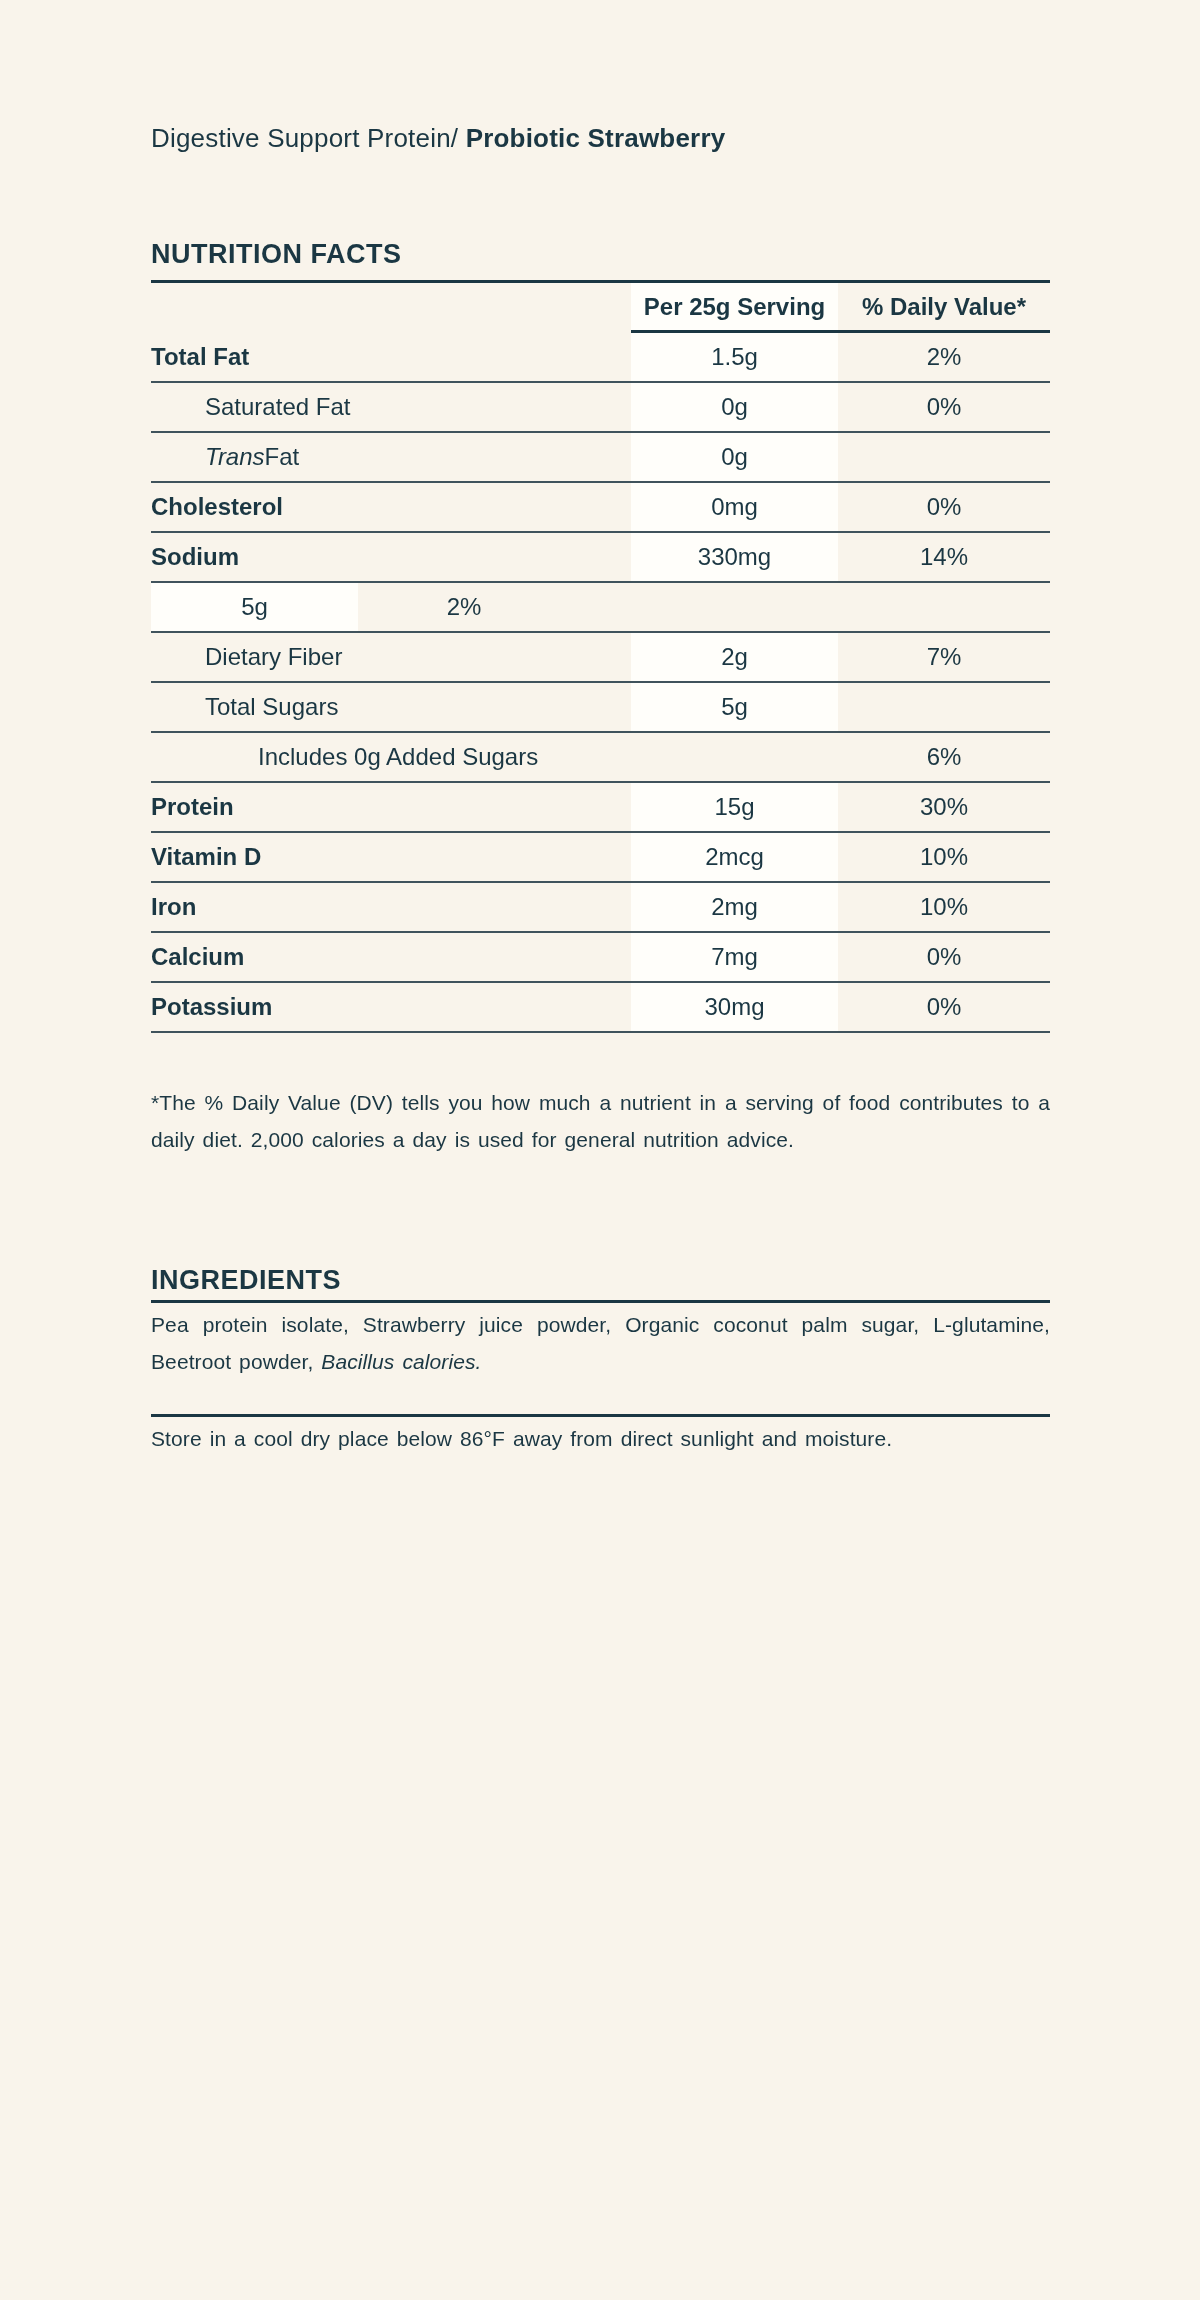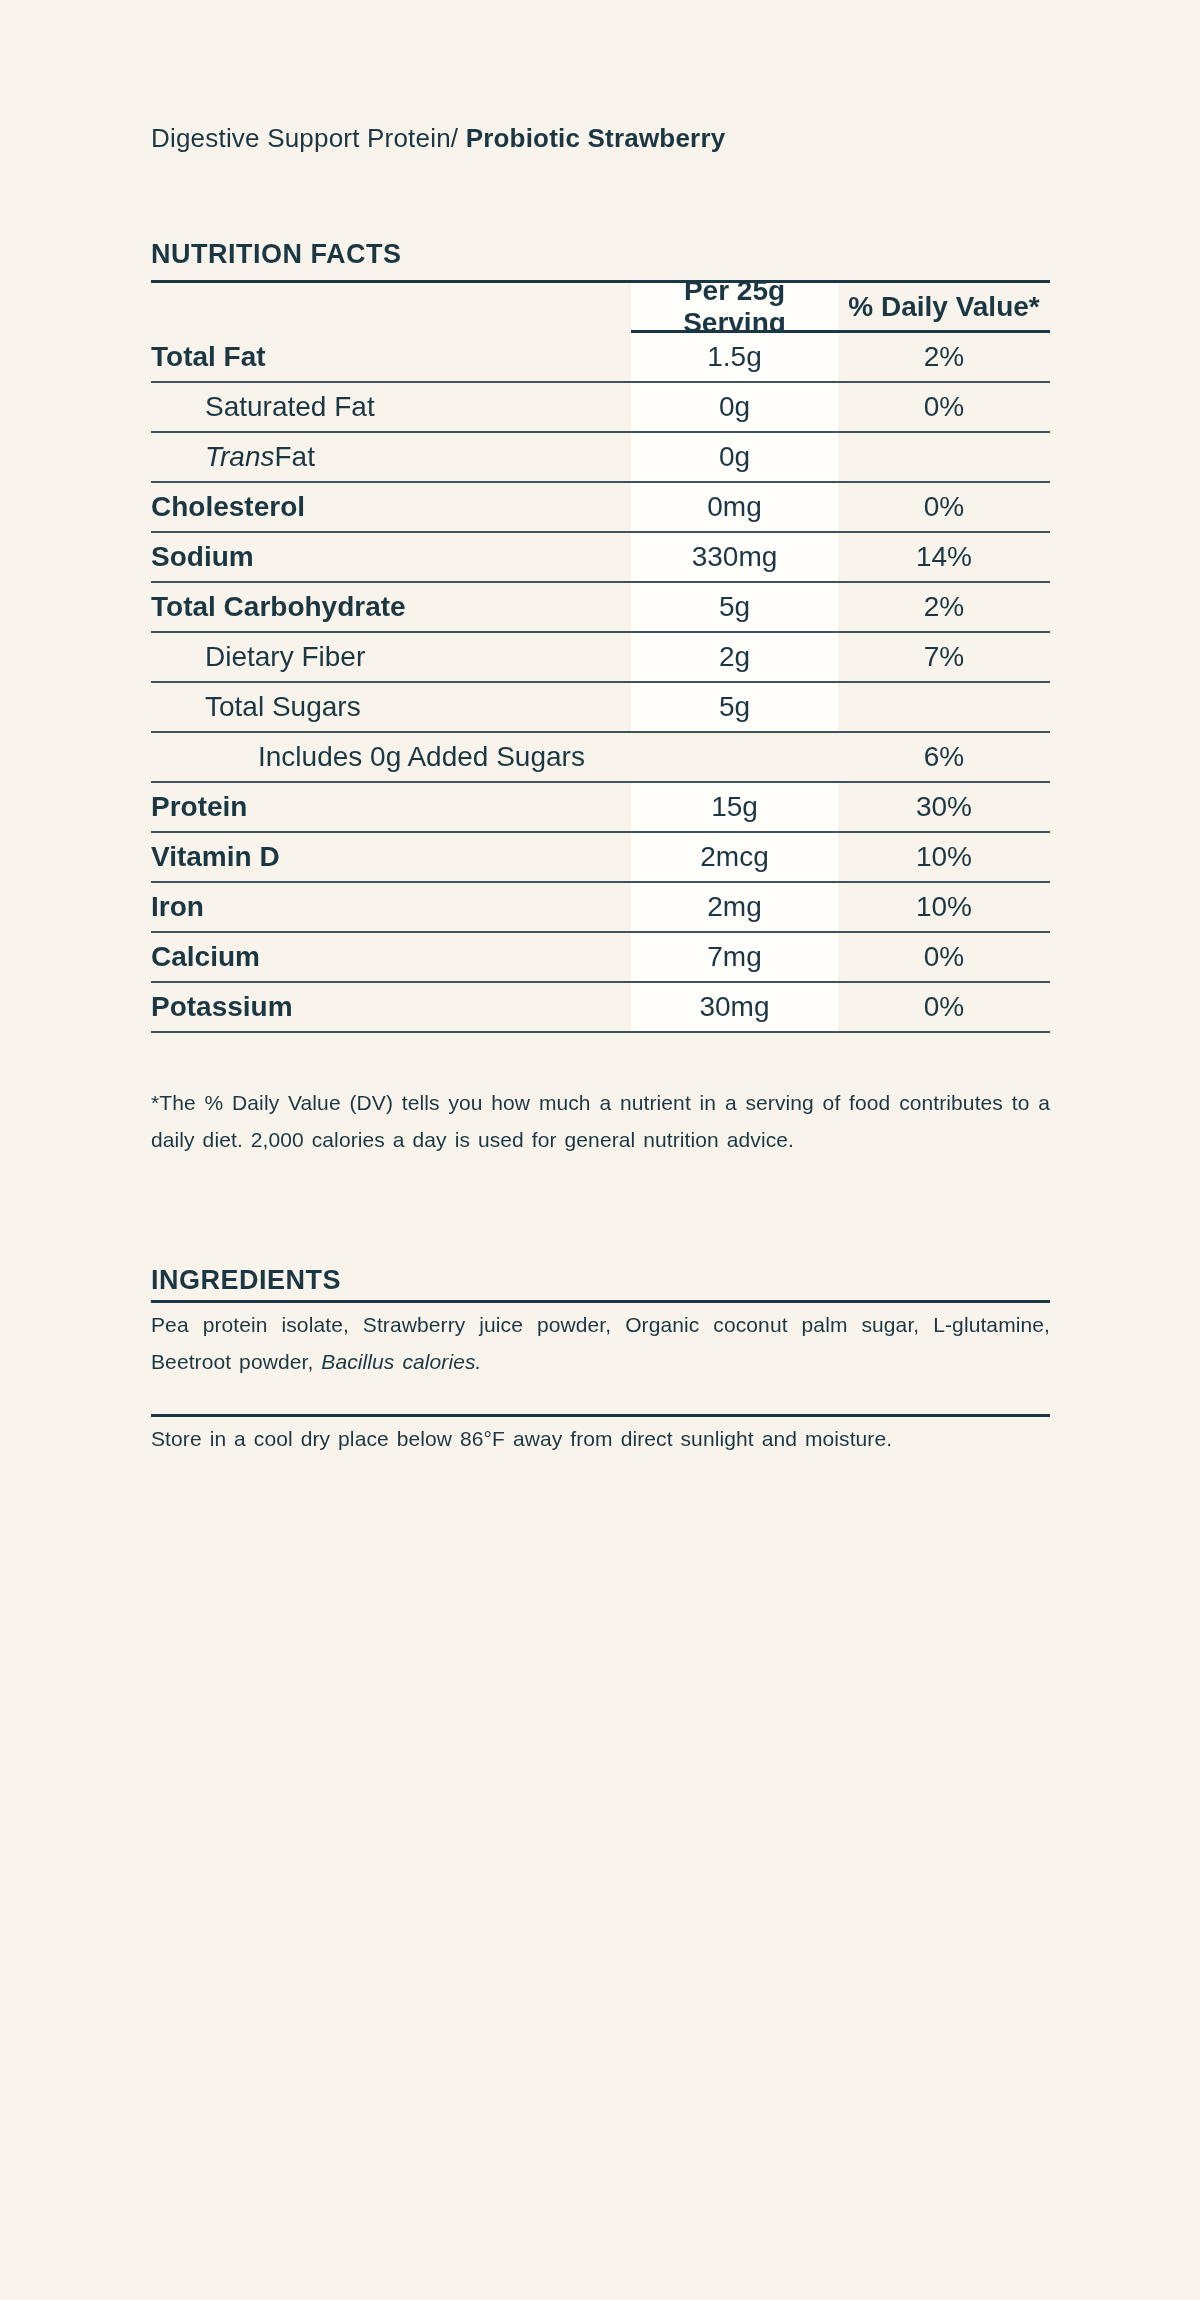--- a/index.html
+++ b/index.html
@@ -55,21 +55,21 @@
   .store-rule { top: 1414px; }
 
   
   .nf-table { top: 283px; }
   .nf-row {
     display: flex;
     height: 50px;
     box-sizing: border-box;
     align-items: stretch;
     border-bottom: 2px solid var(--separator, #40535C);
-    font-size: 28px;
+    font-size: 24px;
   }
   .nf-row.hdr { border-bottom: none; }
   .cell {
     box-sizing: border-box;
     display: flex;
     align-items: center;
   }
   .cell.label { width: 480px; }
   .cell.label.ind1 { padding-left: 54px; }
   .cell.label.ind2 { padding-left: 107px; }
@@ -156,23 +156,20 @@
             <div class="cell dv">0%</div>
           </div>
           <div class="nf-row">
             <div class="cell label ind0 b">
               <span>Sodium</span>
             </div>
             <div class="cell serving">330mg</div>
             <div class="cell dv">14%</div>
           </div>
           <div class="nf-row">
-            <div class="cell label ind0 b">
-              <span>Total Carbohydrate</span>
-            </div>
             <div class="cell serving">5g</div>
             <div class="cell dv">2%</div>
           </div>
           <div class="nf-row">
             <div class="cell label ind1">
               <span>Dietary Fiber</span>
             </div>
             <div class="cell serving">2g</div>
             <div class="cell dv">7%</div>
           </div>

